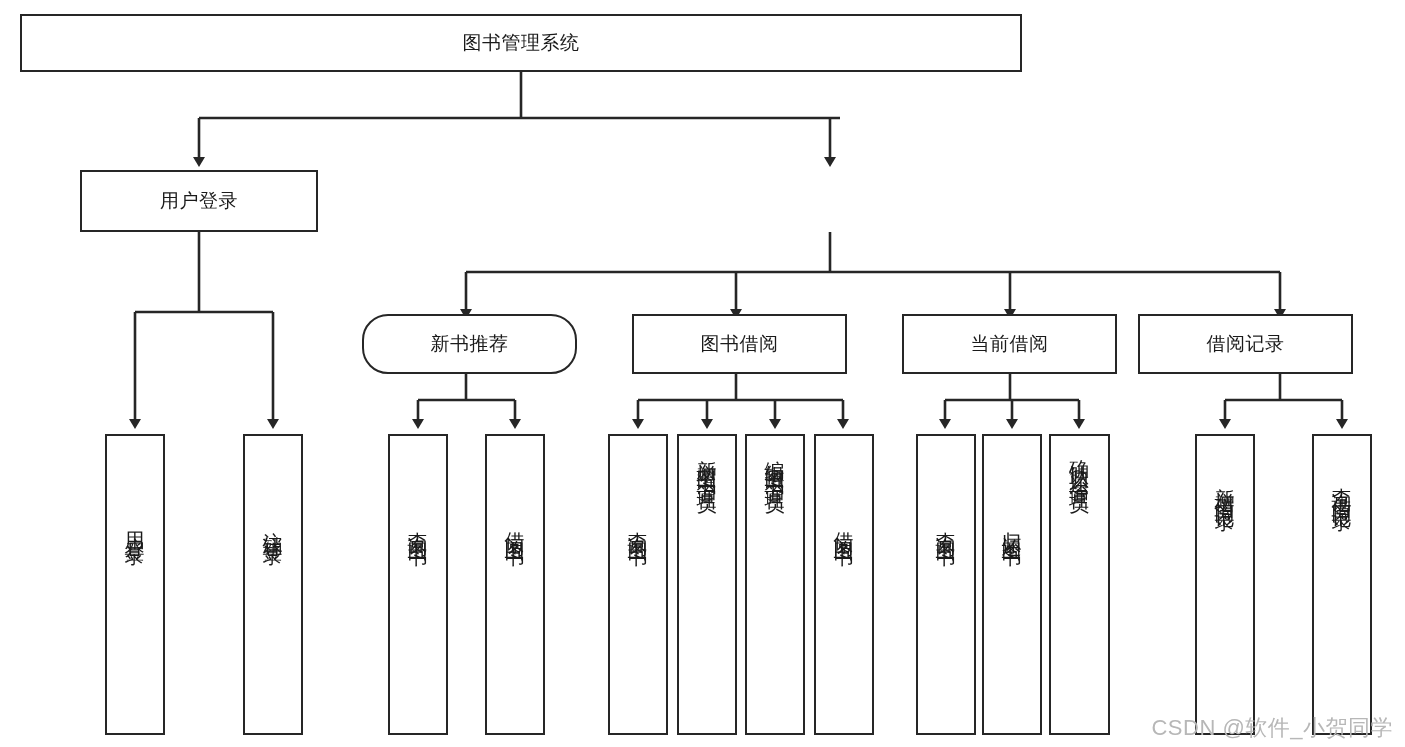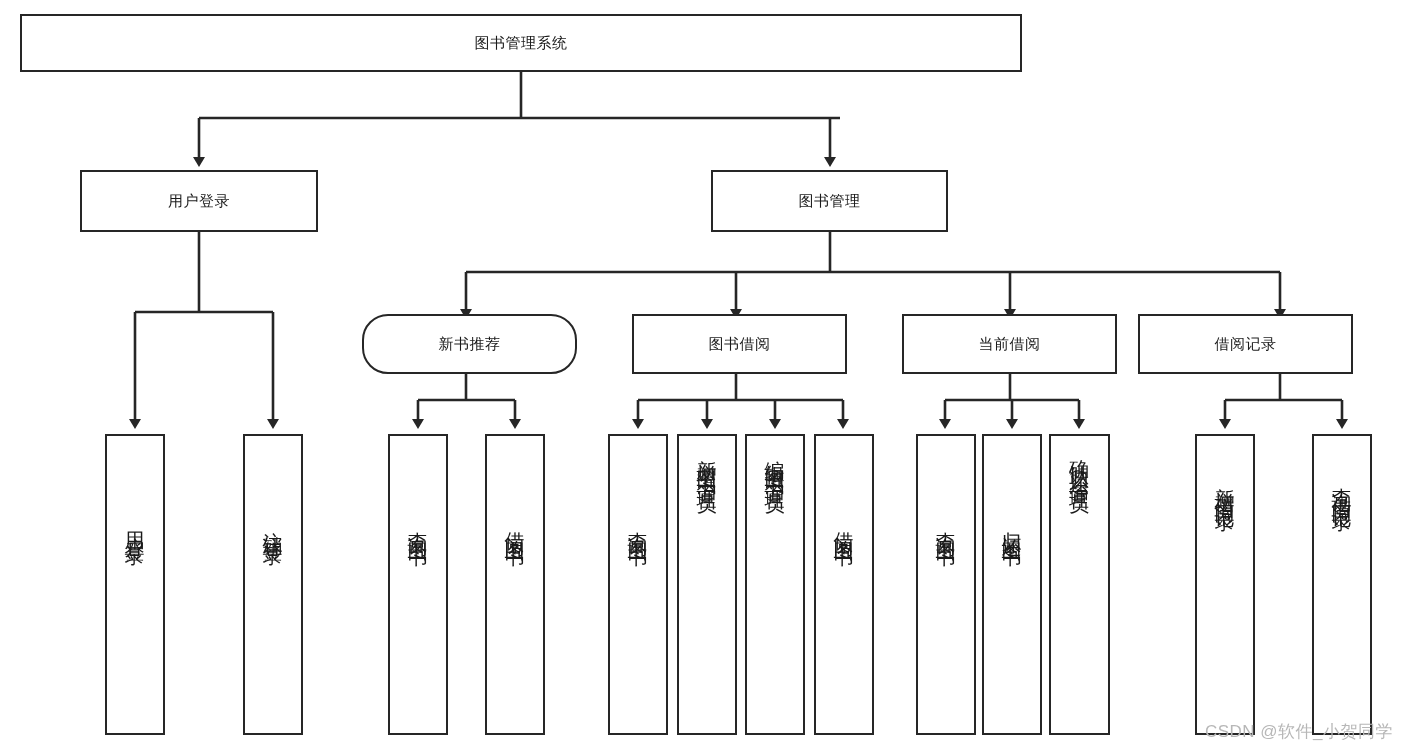--- a/index.html
+++ b/index.html
@@ -27,21 +27,21 @@
     position: absolute;
     box-sizing: border-box;
     border: 2px solid #262626;
     background: #ffffff;
     display: flex;
     align-items: center;
     justify-content: center;
     color: #1a1a1a;
   }
   .node-label {
-    font-size: 15px;
+    font-size: 19px;
     line-height: 1.15;
     letter-spacing: 0.5px;
     white-space: nowrap;
     user-select: none;
   }
   .node.vertical {
     align-items: flex-start;
     justify-content: center;
     padding-top: 8px;
   }
@@ -52,21 +52,21 @@
     letter-spacing: 5px;
     line-height: 1;
     white-space: nowrap;
   }
   .node.vertical.pad-mid { padding-top: 36px; }
   .node.vertical.pad-big { padding-top: 80px; }
   .watermark {
     position: absolute;
     right: 12px;
     bottom: 4px;
-    font-size: 17px;
+    font-size: 22px;
     color: #b7b7b7;
     letter-spacing: 0.5px;
     user-select: none;
     white-space: nowrap;
   }
 </style>
 </head>
 <body>
 
 <div id="canvas">
@@ -121,23 +121,20 @@
     </g>
   </svg>
 
   <div class="node" style="left:20px; top:14px; width:1002px; height:58px;">
     <span class="node-label">图书管理系统</span>
   </div>
 
   <div class="node" style="left:80px; top:170px; width:238px; height:62px;">
     <span class="node-label">用户登录</span>
   </div>
-  <div class="node" style="left:711px; top:170px; width:237px; height:62px;">
-    <span class="node-label">图书管理</span>
-  </div>
 
   <div class="node" style="left:362px; top:314px; width:215px; height:60px;border-radius:26px;">
     <span class="node-label">新书推荐</span>
   </div>
   <div class="node" style="left:632px; top:314px; width:215px; height:60px;text-align:right;">
     <span class="node-label">图书借阅</span>
   </div>
   <div class="node" style="left:902px; top:314px; width:215px; height:60px;">
     <span class="node-label">当前借阅</span>
   </div>

